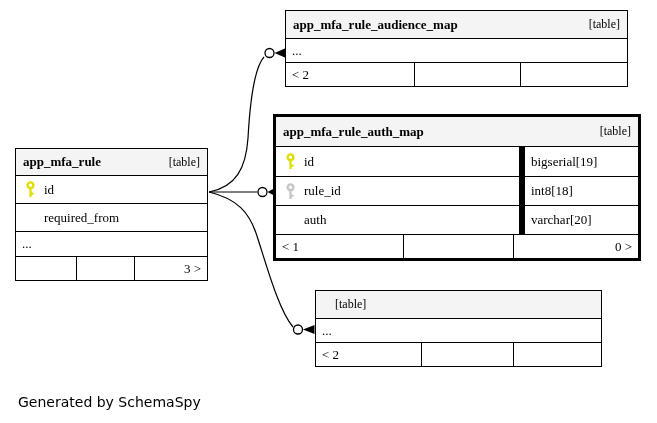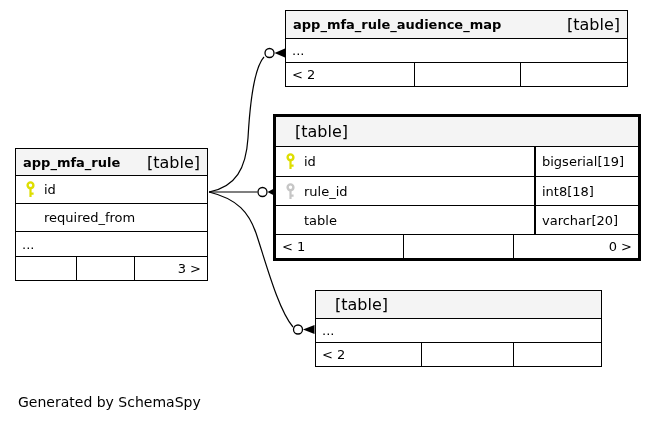--- a/index.html
+++ b/index.html
@@ -5,40 +5,40 @@
   html,body{margin:0;padding:0;}
   body{
     width:657px;height:423px;position:relative;background:#ffffff;
     font-family:"DejaVu Sans","Liberation Sans",sans-serif;
     color:#000;overflow:hidden;
   }
   svg.edges{position:absolute;left:0;top:0;width:657px;height:423px;}
 
   .tbl{
     position:absolute;background:#ffffff;border:1px solid #000;
-    font-size:13px;box-sizing:border-box;
+    font-size:13px;box-sizing:border-box;font-family:Liberation Serif, serif;
   }
   .tbl.thick{border-width:3px;}
   .tbl-header{
     display:flex;justify-content:space-between;align-items:center;
     background:#f4f4f4;border-bottom:1px solid #000;
     padding:0 7px;box-sizing:border-box;
   }
   .tbl-title{font-weight:bold;font-size:13px;white-space:nowrap;}
-  .tbl-tag{font-size:16px;margin-left:12px;white-space:nowrap;}
+  .tbl-tag{font-size:12px;margin-left:12px;white-space:nowrap;}
   .col-row{
     display:flex;align-items:stretch;border-bottom:1px solid #000;
     box-sizing:border-box;
     text-align:center;
   }
   .col-left{display:flex;align-items:center;flex:1;min-width:0;}
   .keycell{width:28px;display:flex;justify-content:center;align-items:center;flex:none;}
   .colname{white-space:nowrap;}
   .coltype{
-    width:104px;flex:none;border-left:2px solid #000000;
+    width:119px;flex:none;border-left:6px solid #000000;
     display:flex;align-items:center;padding-left:6px;box-sizing:border-box;
     white-space:nowrap;
   }
   .ellipsis-row{
     display:flex;align-items:center;border-bottom:1px solid #000;
     padding-left:6px;box-sizing:border-box;
   }
   .ftr{display:flex;align-items:stretch;box-sizing:border-box;}
   .fcell{
     display:flex;align-items:center;padding:0 6px;box-sizing:border-box;
@@ -81,20 +81,21 @@
   <div class="ellipsis-row" style="height:24px;">...</div>
   <div class="ftr" style="height:23px;">
     <span class="fcell" style="width:128px;">&lt; 2</span>
     <span class="fcell" style="width:106px;"></span>
     <span class="fcell grow right"></span>
   </div>
 </div>
 
 <div class="tbl thick" style="left:273px;top:114px;width:368px;">
   <div class="tbl-header" style="height:30px;">
+    <span class="tbl-title">app_mfa_rule_auth_map</span>
     <span class="tbl-tag">[table]</span>
   </div>
   <div class="col-row" style="height:30px;">
     <span class="col-left">
       <span class="keycell">
         <svg width="11" height="17" viewBox="0 0 11 17">
           <circle cx="5.5" cy="4.3" r="2.9" fill="none" stroke="#dede00" stroke-width="2.4"></circle>
           <path d="M5.5 7.2 L5.5 16 M5.5 12.6 L8.6 12.6" fill="none" stroke="#dede00" stroke-width="2.2"></path>
         </svg>
       </span>
@@ -110,21 +111,21 @@
           <path d="M5.5 7.2 L5.5 16 M5.5 12.6 L8.6 12.6" fill="none" stroke="#c6c6c6" stroke-width="2.2"></path>
         </svg>
       </span>
       <span class="colname">rule_id</span>
     </span>
     <span class="coltype">int8[18]</span>
   </div>
   <div class="col-row" style="height:29px;">
     <span class="col-left">
       <span class="keycell"></span>
-      <span class="colname">table</span>
+      <span class="colname">auth</span>
     </span>
     <span class="coltype">varchar[20]</span>
   </div>
   <div class="ftr" style="height:23px;">
     <span class="fcell" style="width:127px;">&lt; 1</span>
     <span class="fcell" style="width:110px;"></span>
     <span class="fcell grow right">0 &gt;</span>
   </div>
 </div>
 

